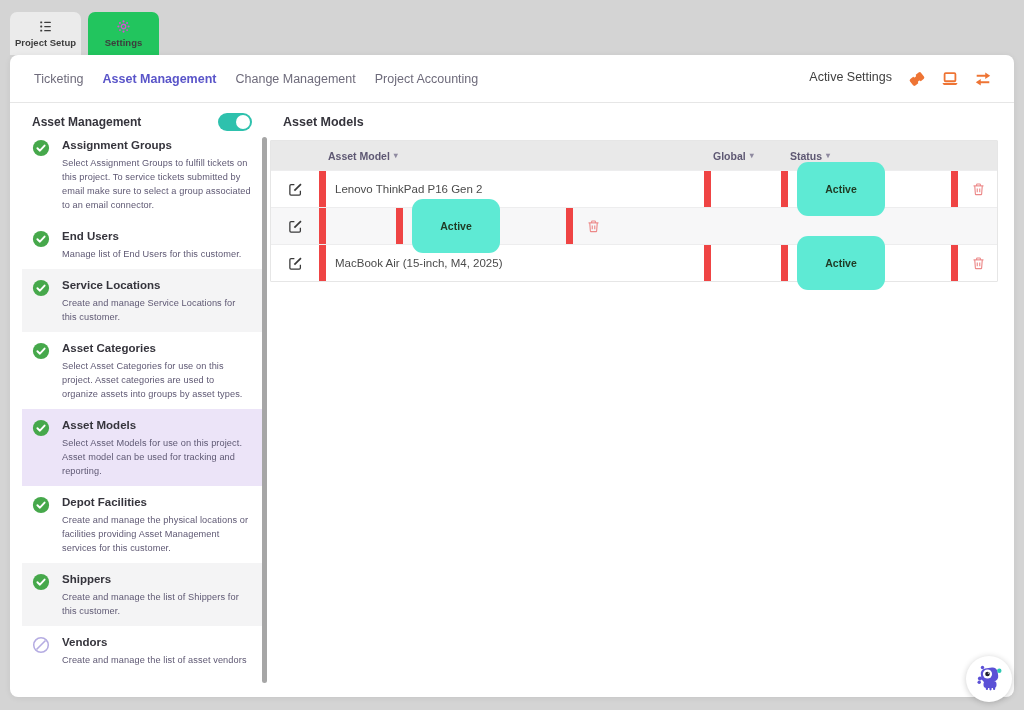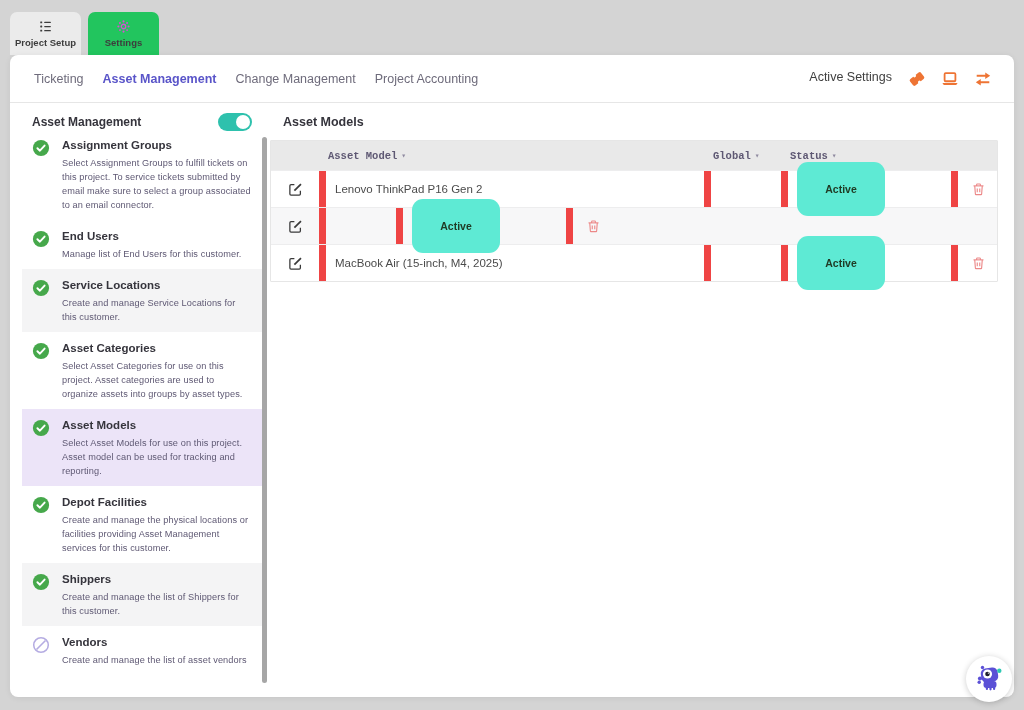--- a/index.html
+++ b/index.html
@@ -74,21 +74,21 @@
     margin-left:auto; background:#fff; border:1px solid #6a64d8; color:#5a55c9;
     font-family:"Liberation Sans",sans-serif; font-size:11.5px; font-weight:bold;
     padding:5px 15px; border-radius:5px; cursor:pointer;
   }
 
   .table { width:728px; border:1px solid #e6e6e6; border-radius:1px; }
   .thead {
     display:flex; height:29px; background:#e9e9e9; align-items:center;
     font-size:10.5px; font-weight:bold; color:#5e5873;
   }
-  .th { display:flex; align-items:center; gap:4px; padding-left:9px; height:100%;font-family:Liberation Mono, monospace; }
+  .th { display:flex; align-items:center; gap:4px; padding-left:9px; height:100%; }
   .caret { font-size:8px; color:#8f8aa0; }
   .trow {
     display:flex; height:37px; align-items:center; border-top:1px solid #ededee;
     font-size:11.5px; color:#4b4b4b; background:#fff;
   }
   .trow.shaded { background:#f7f7f8; }
   .td { height:100%; display:flex; align-items:center; padding-left:9px; }
   .trow .td + .td { border-left:7px solid #ef4444; }
   .col0 { width:48px; flex:none; justify-content:center; padding-left:0; }
   .col1 { width:385px; flex:none; }

